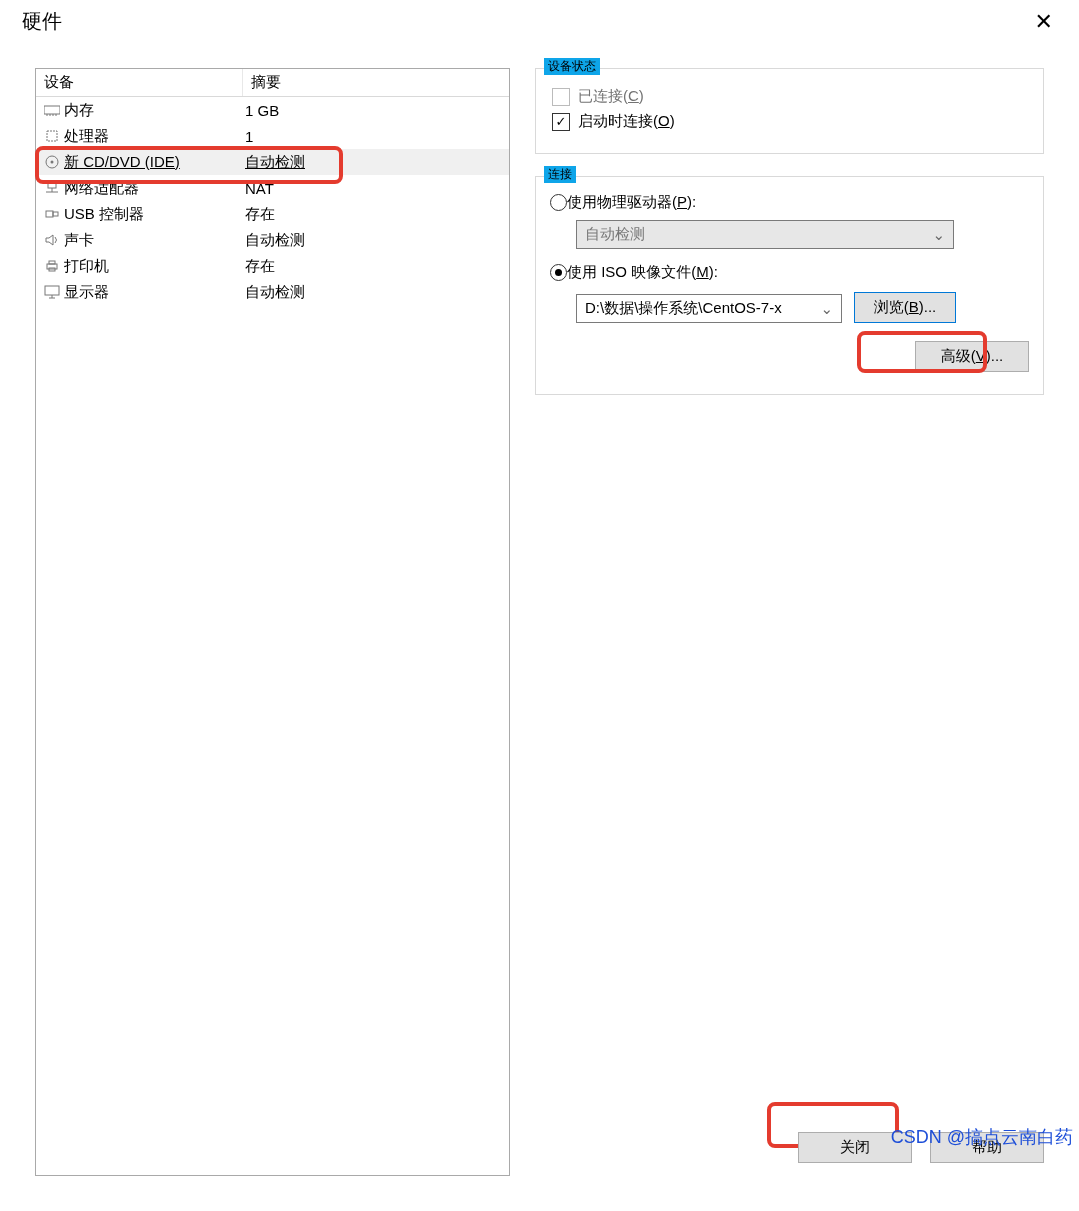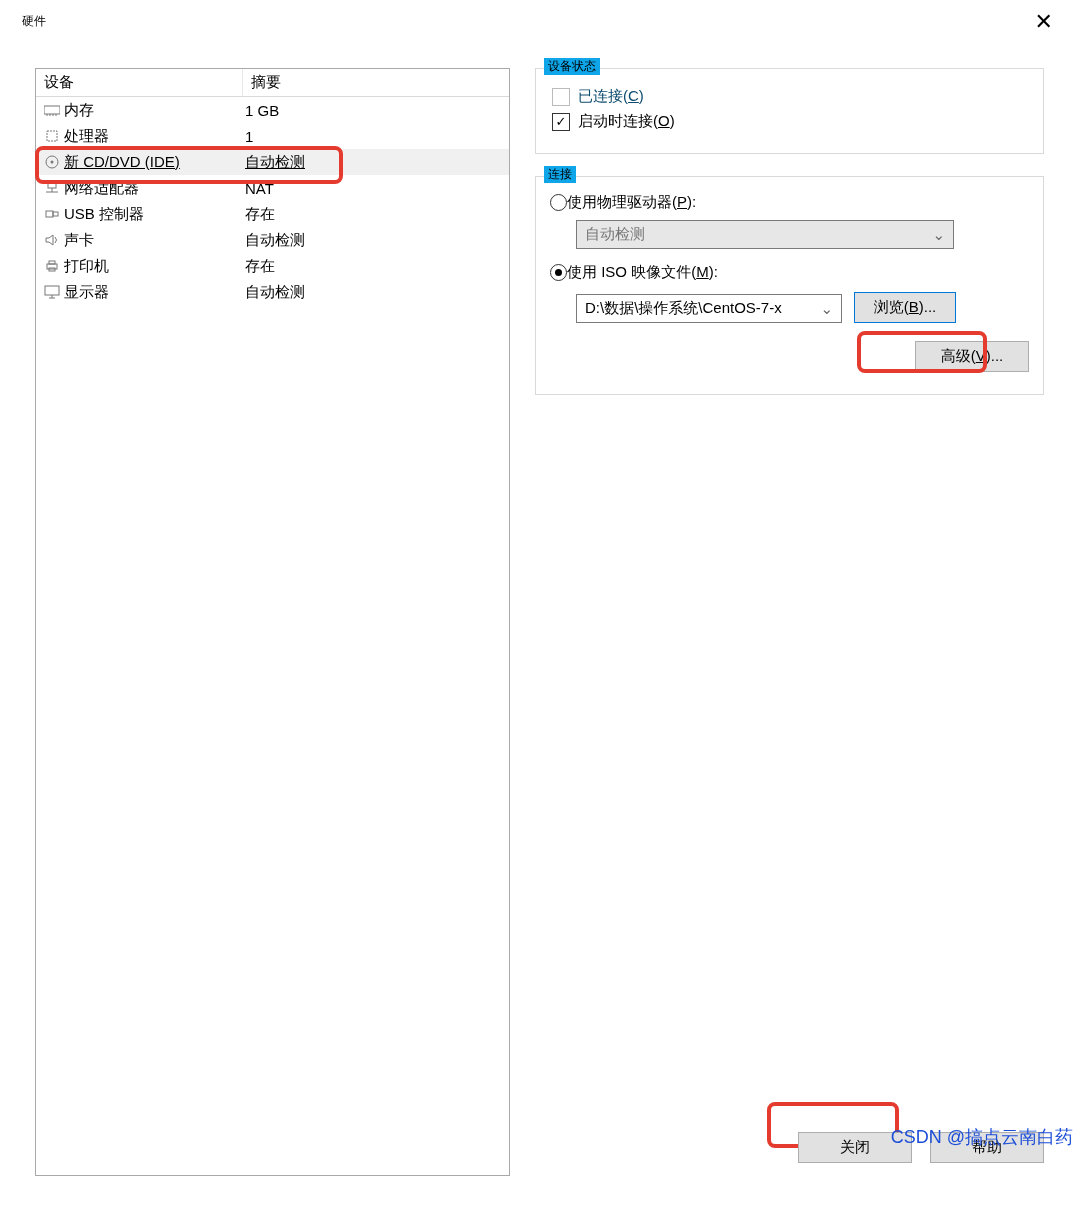--- a/index.html
+++ b/index.html
@@ -1,18 +1,18 @@
 <!DOCTYPE html>
 <html><head>
 <meta charset="utf-8">
 <style>
 html,body{margin:0;padding:0;font-family:"Microsoft YaHei","Segoe UI",Arial,sans-serif;font-size:15px;color:#000;background:#fff;}
 .window{width:1079px;height:1211px;position:relative;box-sizing:border-box;background:#fff;}
 .titlebar{height:43px;display:flex;align-items:center;padding:0 12px 0 22px;}
-.title{font-size:12px;}
+.title{font-size:20px;}
 .close-x{margin-left:auto;font-size:22px;line-height:1;color:#000;padding:8px 14px;cursor:default;}
 .body{padding:25px 35px 0 35px;display:flex;gap:25px;}
 .left{width:475px;display:flex;flex-direction:column;}
 .device-list{border:1px solid #a9a9a9;height:1108px;box-sizing:border-box;overflow:hidden;}
 .hdr{display:flex;border-bottom:1px solid #d9d9d9;}
 .hdr-cell{padding:4px 8px;font-size:15px;}
 .col1{width:207px;box-sizing:border-box;border-right:1px solid #e8e8e8;}
 .col2{flex:1;}
 .row{display:flex;align-items:center;height:26px;padding:0 6px;}
 .row .ic{width:20px;display:flex;justify-content:center;color:#666;}
@@ -22,21 +22,21 @@
 .highlight-red{position:absolute;border:4px solid #e43b2e;border-radius:8px;pointer-events:none;}
 .left-btns{display:flex;justify-content:flex-end;gap:18px;margin-top:14px;}
 .btn{background:#e1e1e1;border:1px solid #adadad;padding:5px 0;min-width:112px;text-align:center;cursor:default;font-size:15px;}
 .btn u{text-decoration:underline;}
 .right{flex:1;}
 .group{border:1px solid #d9d9d9;padding:12px 14px 16px 14px;position:relative;margin-bottom:22px;}
 .group-title{position:absolute;top:-11px;left:8px;background:#0ea5e9;padding:0 4px;font-size:12px;}
 .chk{display:flex;align-items:center;gap:8px;margin:6px 0 6px 2px;}
 .chk-box{width:16px;height:16px;border:1px solid #333;display:flex;align-items:center;justify-content:center;font-size:13px;line-height:1;}
 .chk.disabled .chk-box{border-color:#bbb;}
-.chk.disabled .chk-label{color:#0c4a6e;}
+.chk.disabled .chk-label{color:#737373;}
 .radio{display:flex;align-items:center;margin:4px 0;}
 .radio-c{width:15px;height:15px;border:1px solid #333;border-radius:50%;display:flex;align-items:center;justify-content:center;}
 .radio-c.on::after{content:"";width:7px;height:7px;background:#000;border-radius:50%;}
 .combo{display:flex;align-items:center;justify-content:space-between;border:1px solid #7a7a7a;background:#e7e7e7;color:#777;padding:4px 8px;width:360px;margin:8px 0 8px 26px;font-size:15px;}
 .combo.enabled{background:#fff;color:#000;border-color:#7a7a7a;}
 .combo .chev{color:#666;}
 .iso-row{display:flex;align-items:flex-end;gap:12px;margin:10px 0 0 26px;}
 .iso-row .combo{margin:0;width:248px;}
 .iso-row .btn{min-width:100px;}
 .adv-row{display:flex;justify-content:flex-end;margin-top:18px;}

